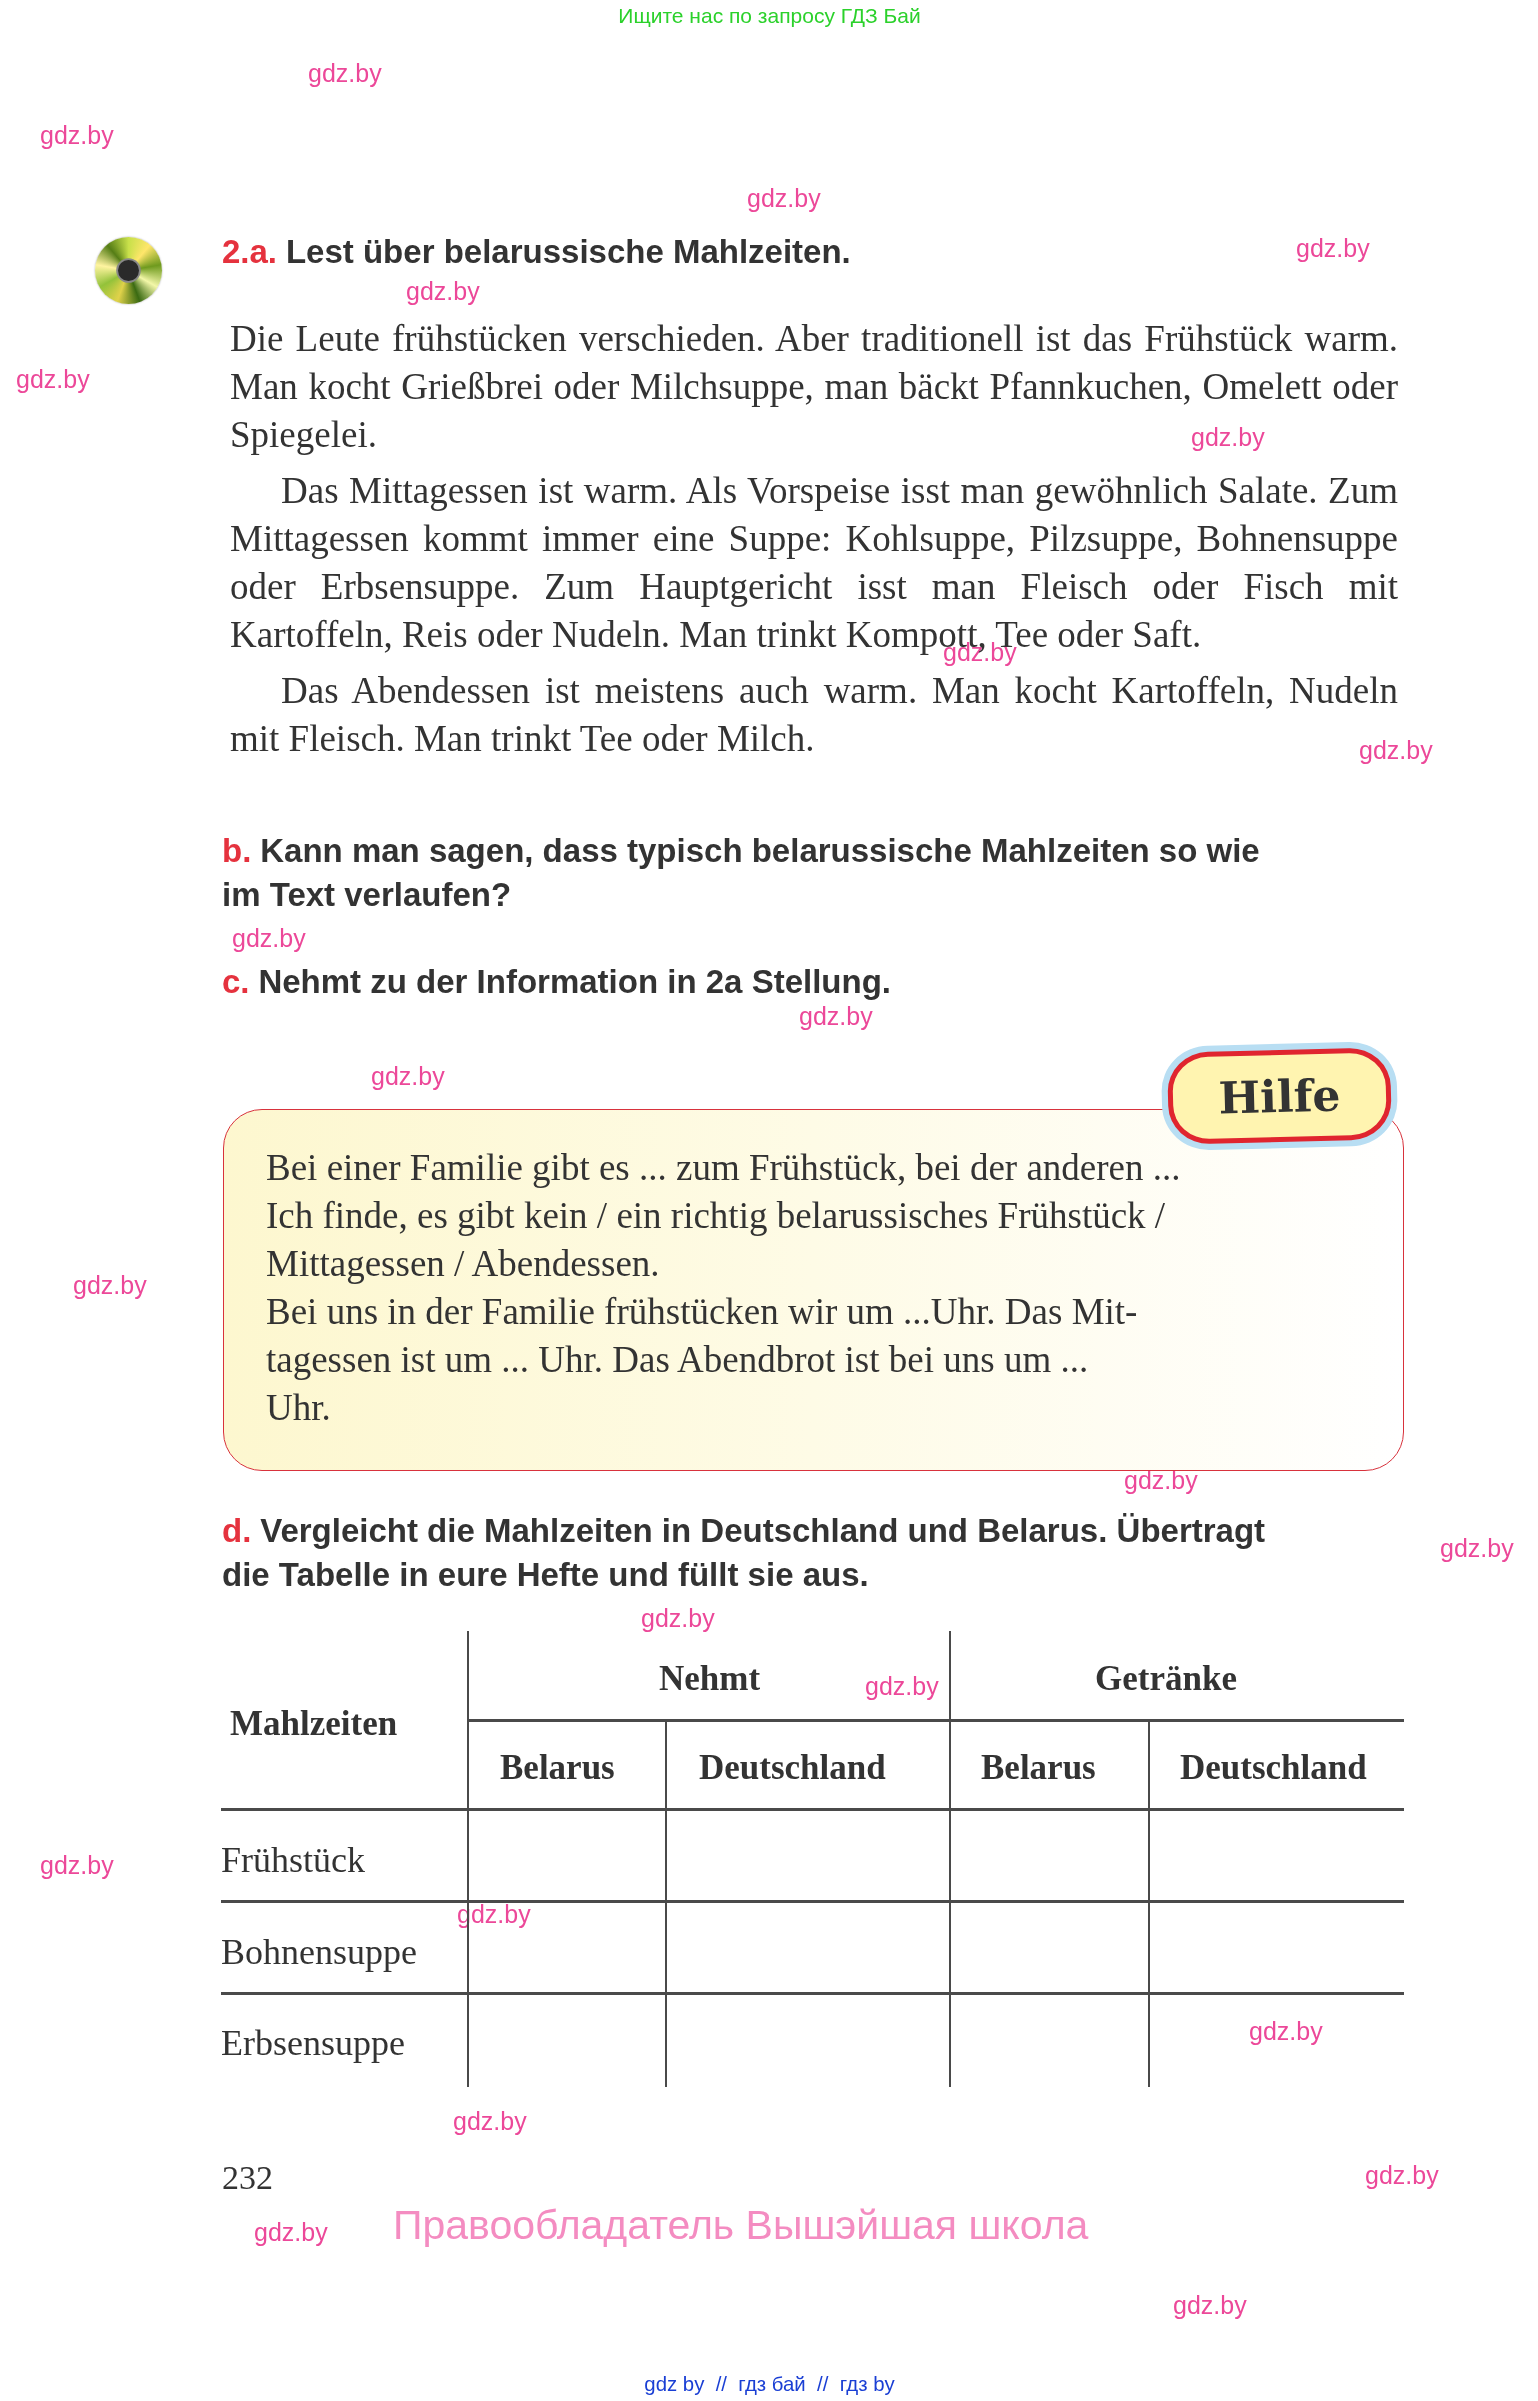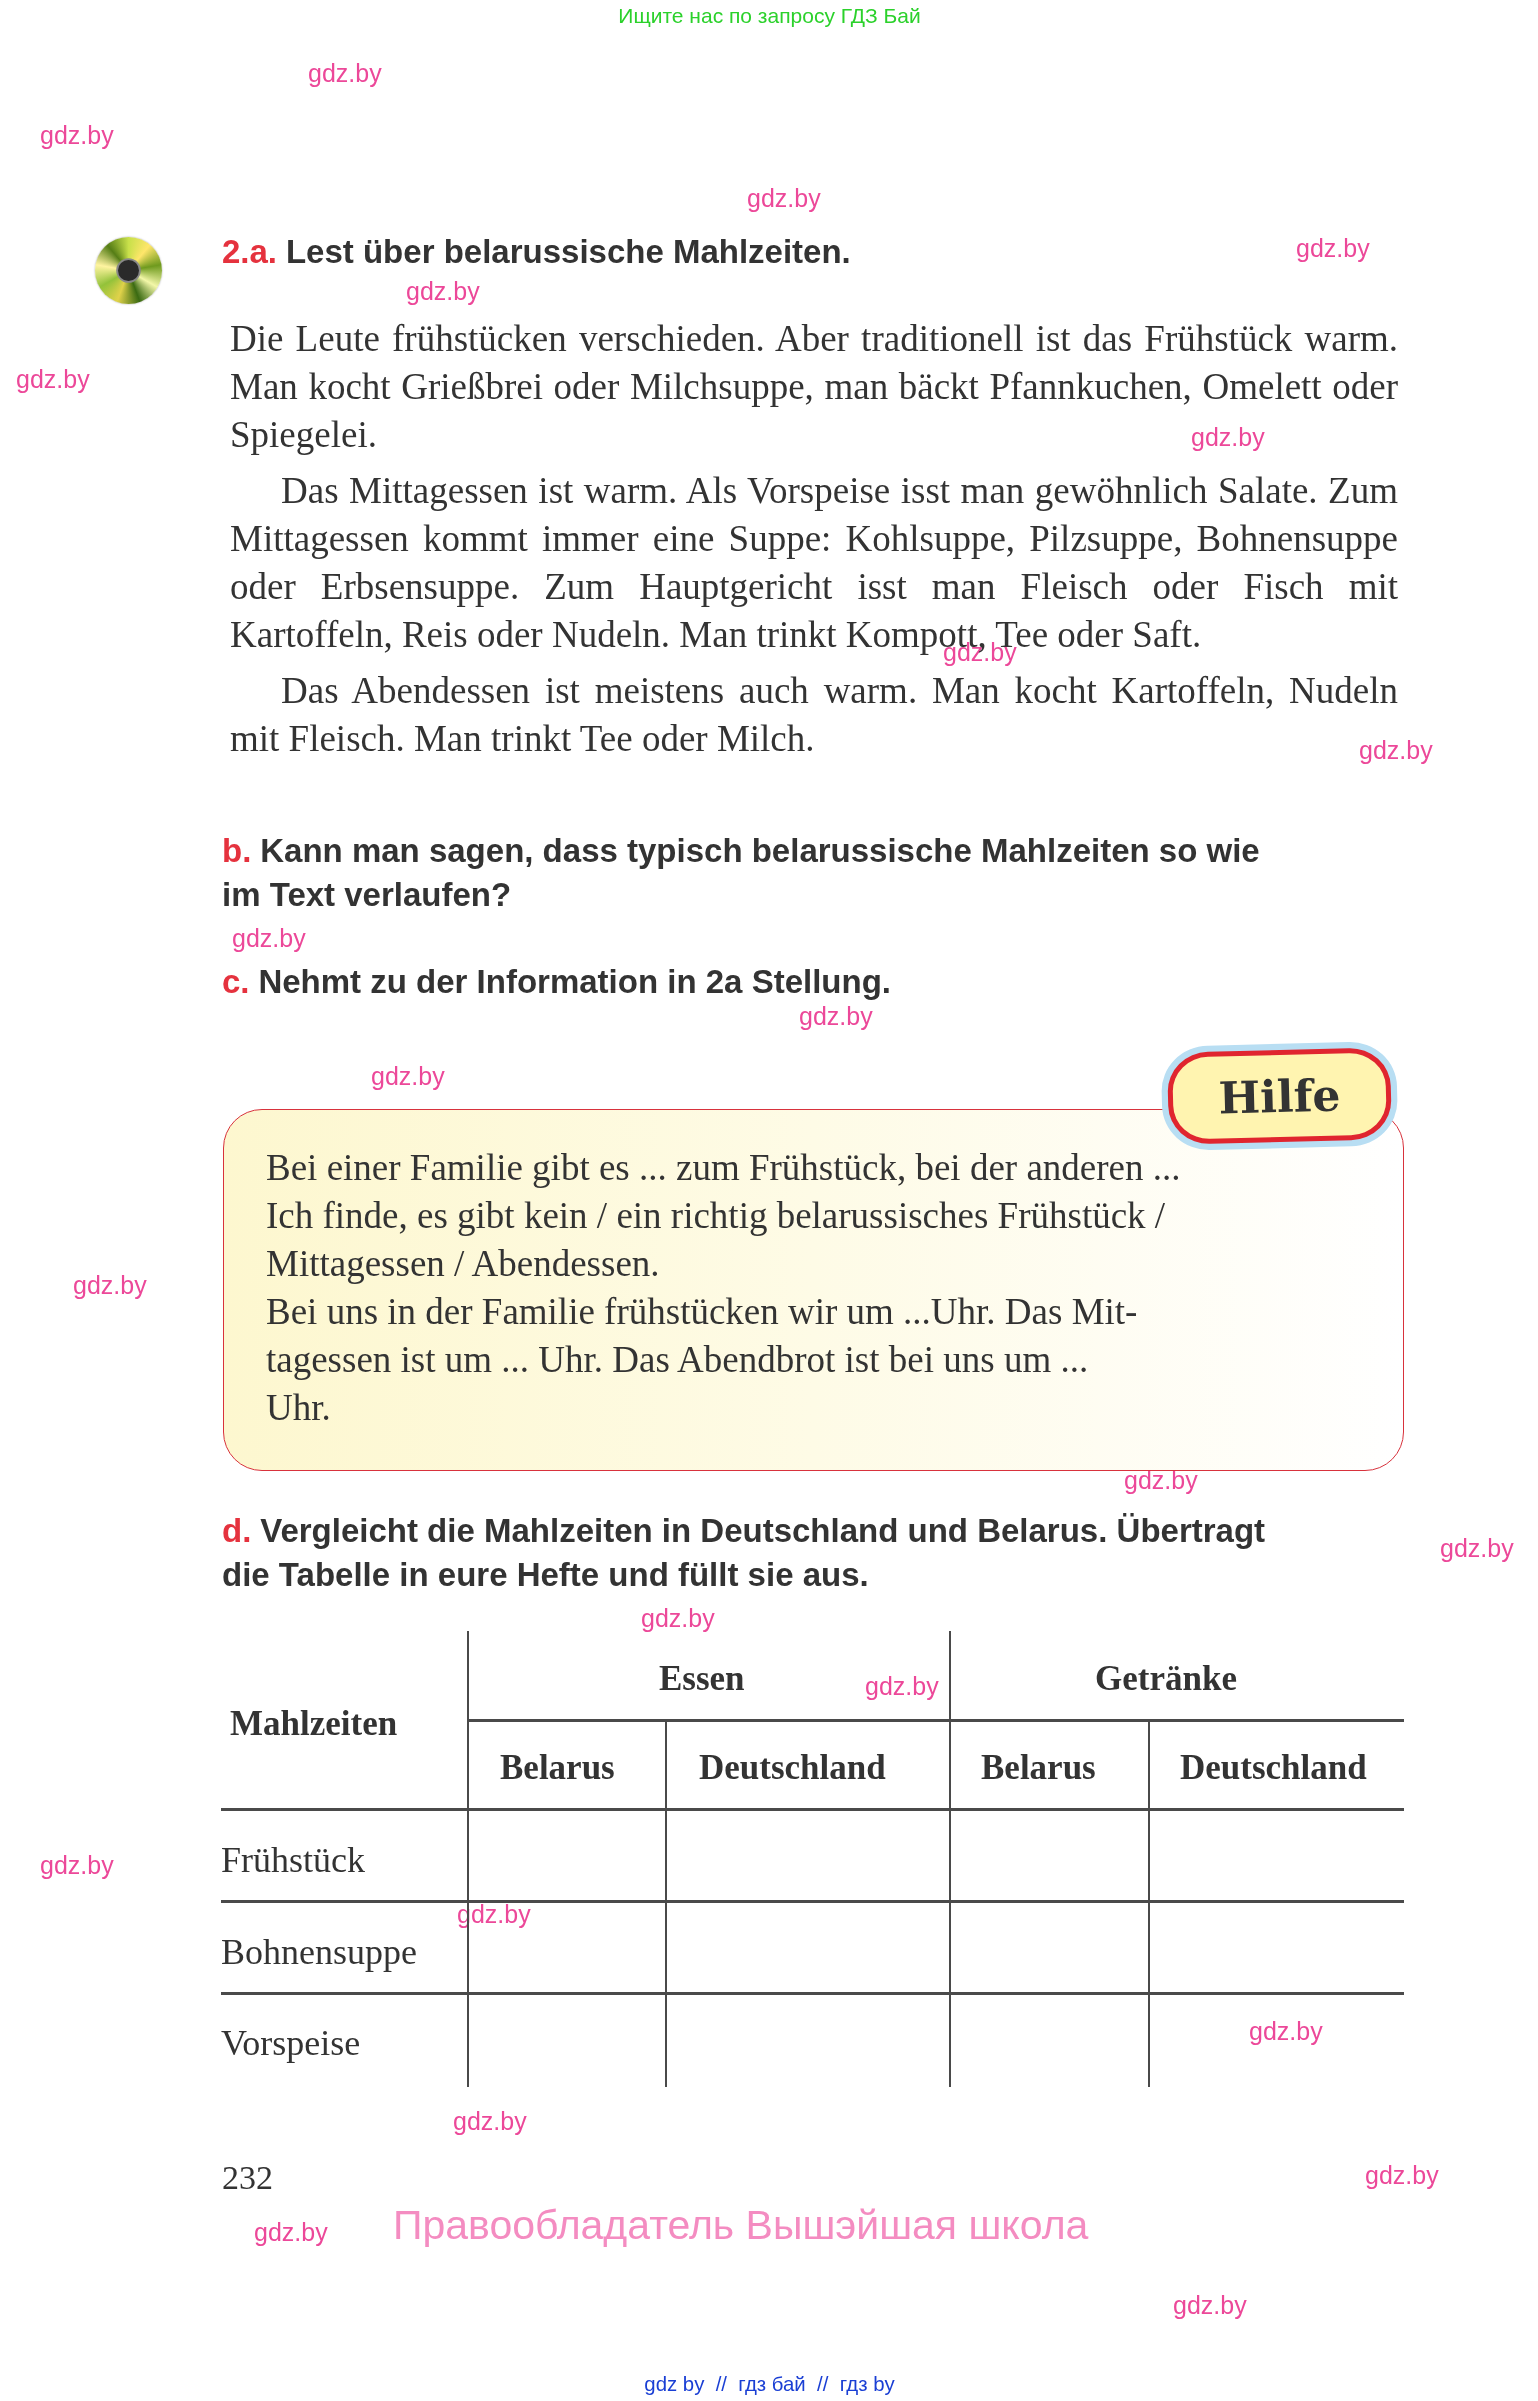--- a/index.html
+++ b/index.html
@@ -107,28 +107,28 @@
   <div class="tbl-line" style="left:665px;top:1720px;width:1.8px;height:367px"></div>
   <div class="tbl-line" style="left:949px;top:1631px;width:1.8px;height:456px"></div>
   <div class="tbl-line" style="left:1148px;top:1720px;width:1.8px;height:367px"></div>
 
   <div class="tbl-line" style="left:468px;top:1719px;width:936px;height:2.7px"></div>
   <div class="tbl-line" style="left:221px;top:1808px;width:1183px;height:2.7px"></div>
   <div class="tbl-line" style="left:221px;top:1900px;width:1183px;height:2.7px"></div>
   <div class="tbl-line" style="left:221px;top:1992px;width:1183px;height:2.7px"></div>
 
   <div class="th" style="left:230px;top:1704px">Mahlzeiten</div>
-  <div class="th" style="left:659px;top:1659px">Essen</div>
+  <div class="th" style="left:659px;top:1659px">Nehmt</div>
   <div class="th" style="left:1095px;top:1659px">Getränke</div>
   <div class="th" style="left:500px;top:1748px">Belarus</div>
   <div class="th" style="left:699px;top:1748px">Deutschland</div>
   <div class="th" style="left:981px;top:1748px">Belarus</div>
   <div class="th" style="left:1180px;top:1748px">Deutschland</div>
 
   <div class="rowlabel" style="left:221px;top:1839px">Frühstück</div>
   <div class="rowlabel" style="left:221px;top:1931px">Bohnensuppe</div>
-  <div class="rowlabel" style="left:221px;top:2022px">Vorspeise</div>
+  <div class="rowlabel" style="left:221px;top:2022px">Erbsensuppe</div>
 </div>
 
 <div class="page-num">232</div>
 <div class="copyright">Правообладатель Вышэйшая школа</div>
 <div class="bottom-links" style="white-space:pre">gdz by  //  гдз бай  //  гдз by</div>
 
 
 </body></html>

